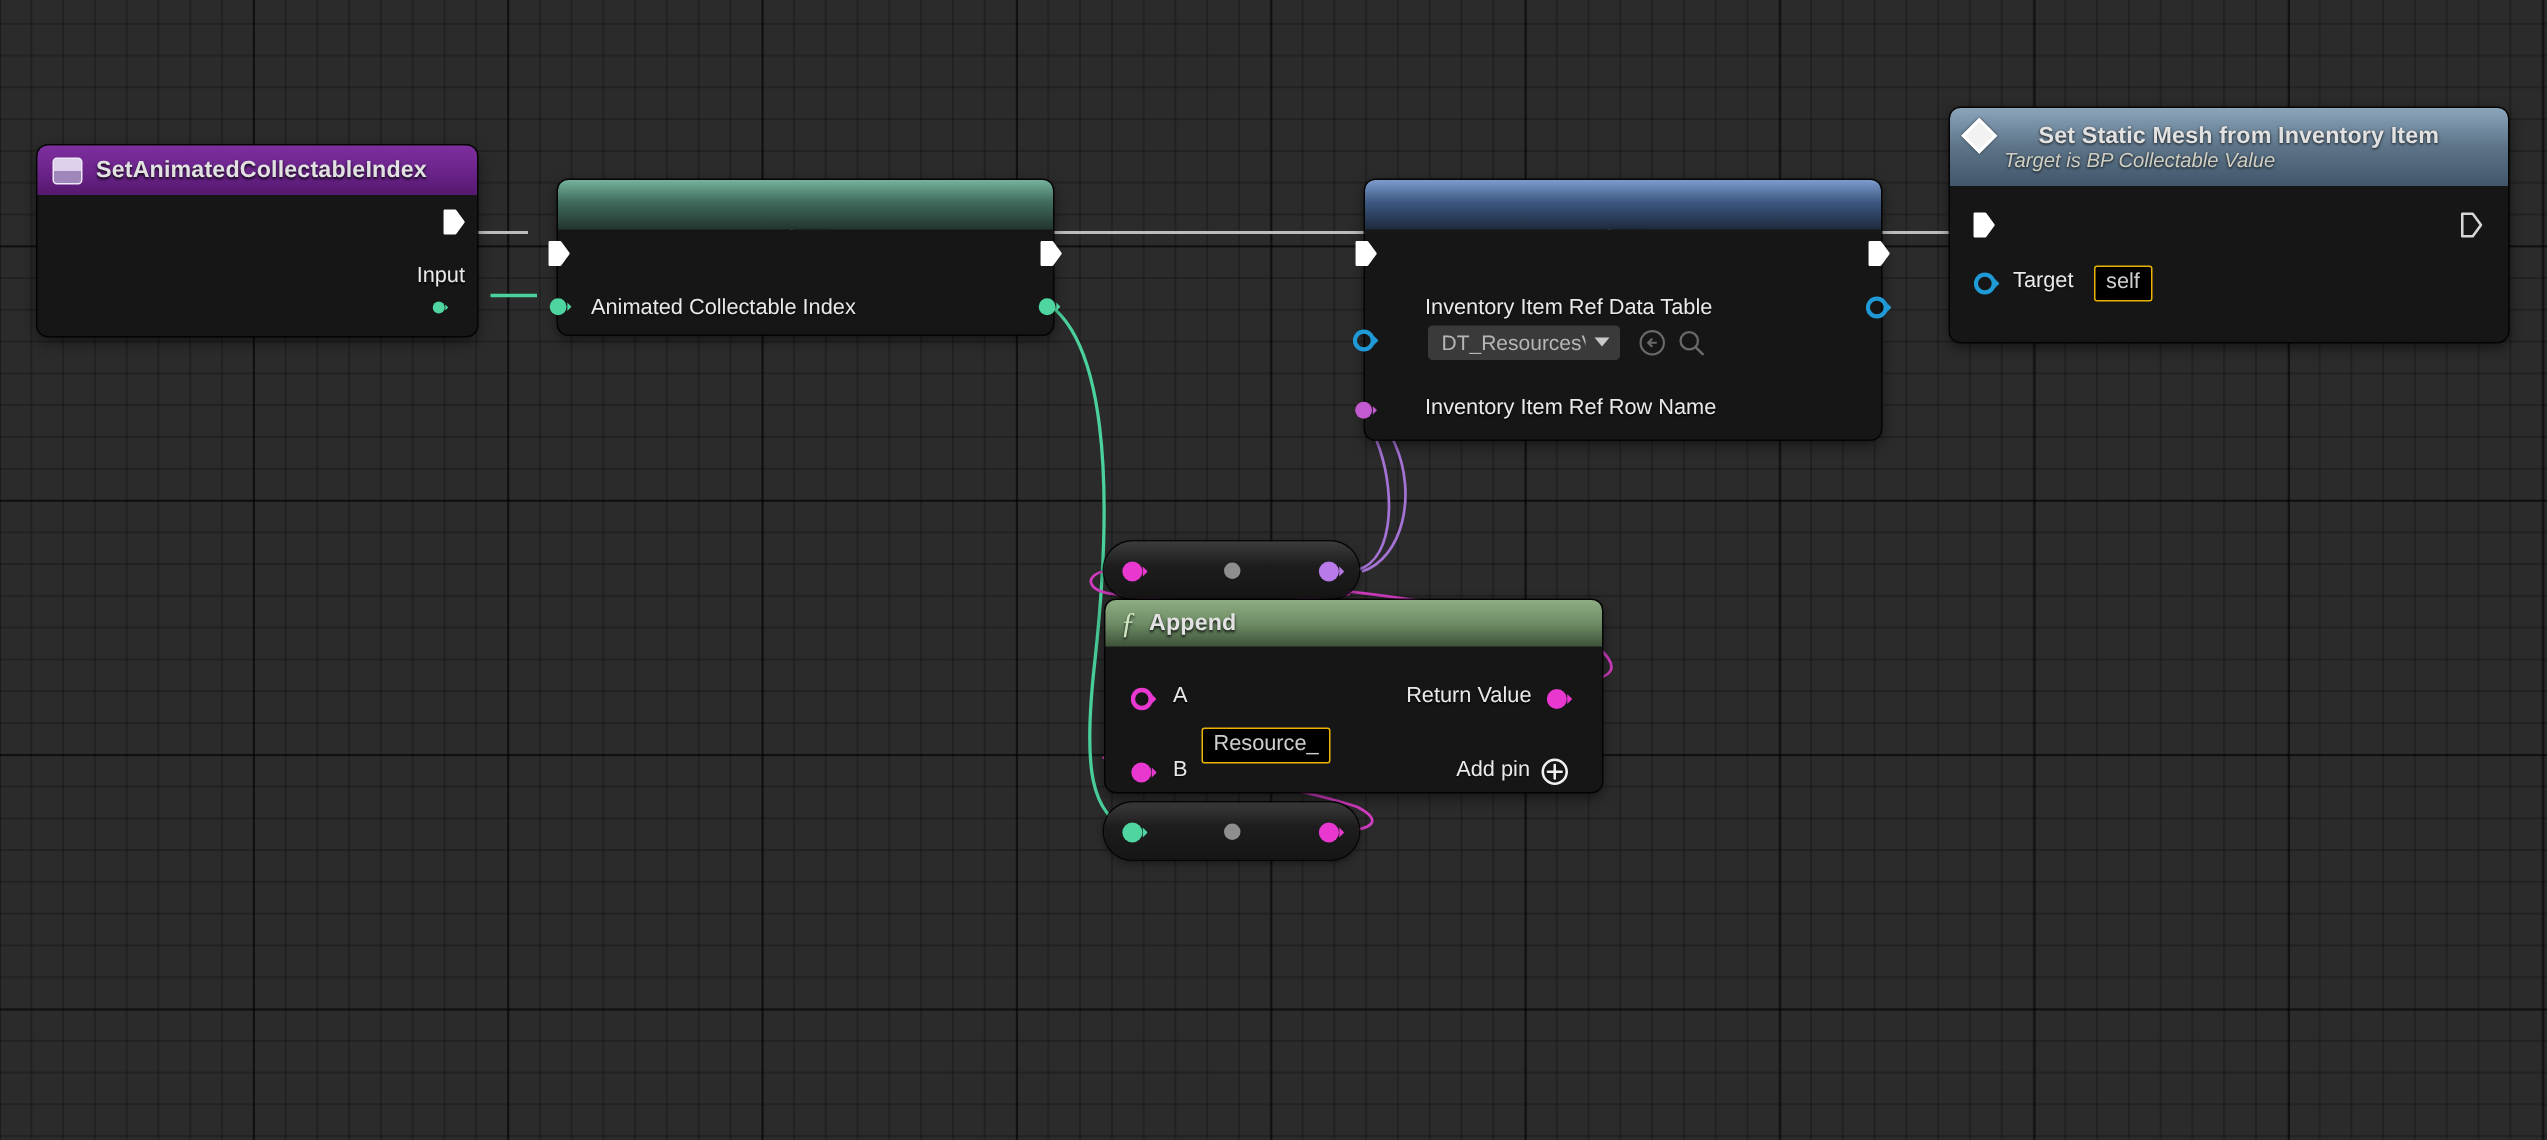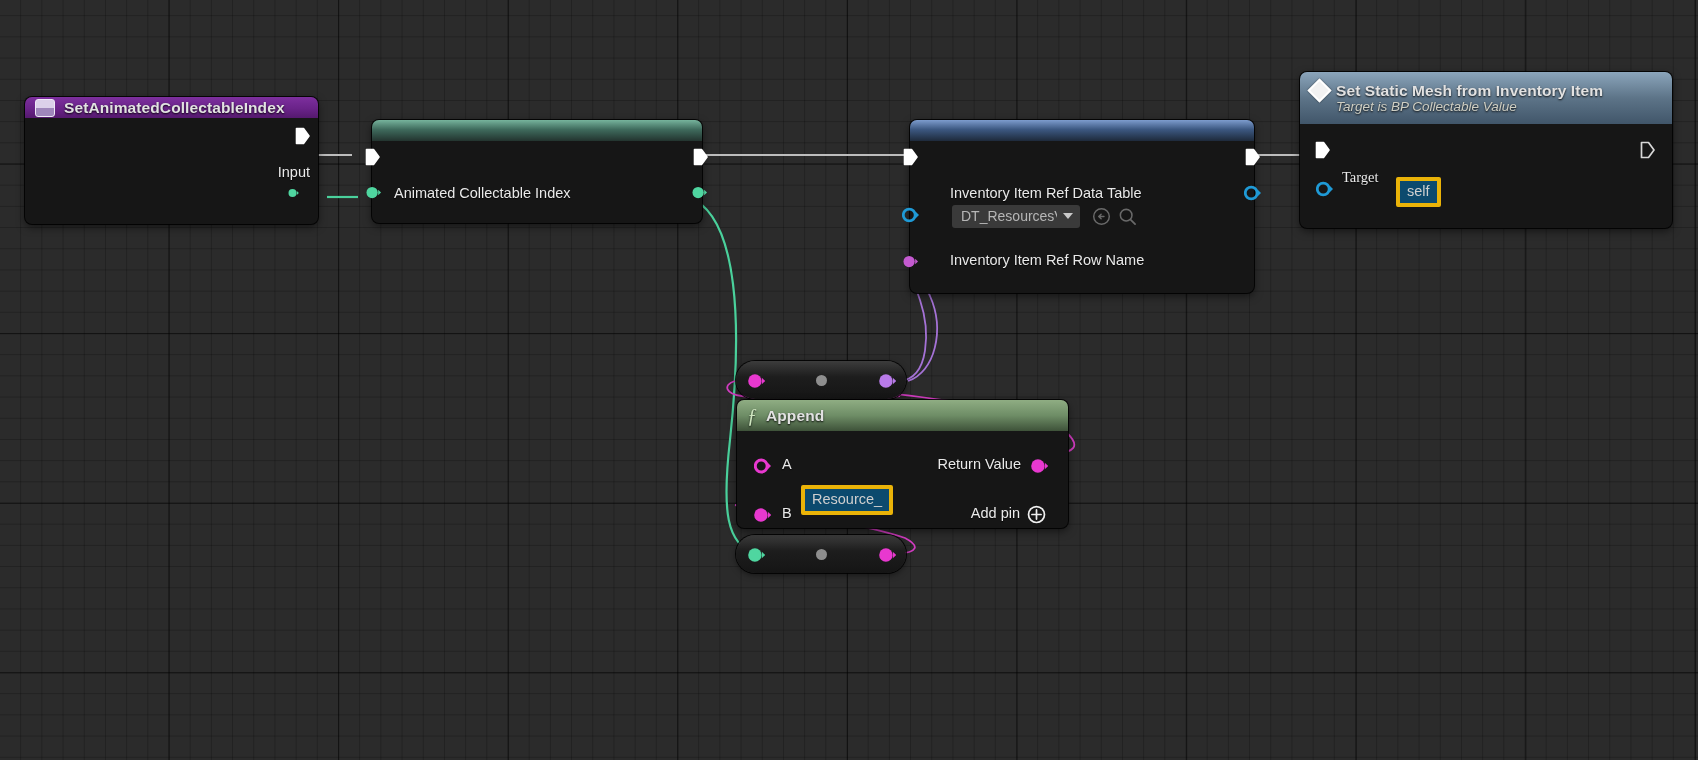--- a/index.html
+++ b/index.html
@@ -33,21 +33,21 @@
   .node {
     position:absolute;
     border-radius:7px;
     background:#161616;
     box-shadow:0 0 0 1px rgba(0,0,0,0.85), 0 3px 9px rgba(0,0,0,0.55);
     overflow:visible;
   }
   .node-body { position:relative; }
 
   .node-header {
-    height:21px;
+    height:33px;
     border-radius:7px 7px 0 0;
     display:flex; align-items:center;
     padding:0 10px;
     position:relative;
     overflow:hidden;
   }
   .node-header.tall { height:52px; flex-direction:column; align-items:flex-start; justify-content:center; padding:4px 10px 5px 10px;}
   .node-title {
     font-size:15.5px; color:#e2e2e2; font-weight:bold;
     text-shadow:0 1px 2px rgba(0,0,0,0.9);
@@ -92,21 +92,21 @@
 
   
   .row { position:relative; height:34px; display:flex; align-items:center;flex-direction:column; }
   .row-lbl { font-size:14.5px; color:#e9e9e9; text-shadow:0 1px 1px rgba(0,0,0,.8); white-space:nowrap; }
   .exec-pin {
     width:15px; height:18px;
   }
   .data-pin { width:15px; height:15px; }
 
   .val-box {
-    background:#0c4a6e; border:4px solid #eab308; border-radius:2px;
+    background:#000000; border:1px solid #eab308; border-radius:2px;
     color:#cfcfcf; font-size:14.5px; padding:1px 7px 2px 7px;
     min-width:30px; display:inline-block; line-height:19px;
   }
   .dt-combo {
     background:#3a3a3a; border-radius:3px;
     display:flex; align-items:center; gap:6px;
     padding:3px 7px 4px 9px;
     color:#b6b6b6; font-size:14px;
     overflow:hidden; white-space:nowrap;
   }
@@ -232,38 +232,38 @@
     <svg class="data-pin" viewBox="0 0 16 15" style="position:absolute; left:-7px; top:113px;">
       <circle cx="6.5" cy="7.5" r="6" fill="#c45ad0"></circle>
       <path d="M13 4.5 L16 7.5 L13 10.5 Z" fill="#c45ad0"></path>
     </svg>
     <span class="row-lbl" style="position:absolute; left:40px; top:111px;">Inventory Item Ref Row Name</span>
   </div>
 </div>
 
 <div class="node" id="node-setmesh" style="left:1300px; top:72px; width:372px; height:156px;">
   <div class="node-header hdr-steel tall">
-    <div style="display:flex; align-items:center;">
+    <div style="display:flex; align-items:center;gap:23px;">
       <span class="hdr-icon-diamond"></span>
       <span class="node-title">Set Static Mesh from Inventory Item</span>
     </div>
     <span class="node-subtitle">Target is BP Collectable Value</span>
   </div>
   <div class="node-body" style="height:104px;">
     <svg class="exec-pin" viewBox="0 0 15 18" style="position:absolute; left:15px; top:17px;">
       <path d="M1.5 1.5 L8.5 1.5 L14 9 L8.5 16.5 L1.5 16.5 Z" fill="#ffffff" stroke="#ffffff" stroke-width="1.6" stroke-linejoin="round"></path>
     </svg>
     <svg class="exec-pin" viewBox="0 0 15 18" style="position:absolute; right:17px; top:17px;">
       <path d="M1.5 1.5 L8.5 1.5 L14 9 L8.5 16.5 L1.5 16.5 Z" fill="none" stroke="#d7d7d7" stroke-width="1.7" stroke-linejoin="round"></path>
     </svg>
     <svg class="data-pin" viewBox="0 0 16 15" style="position:absolute; left:16px; top:57px; width:17px; height:16px;">
       <circle cx="6.8" cy="7.5" r="5.6" fill="none" stroke="#1f9ad6" stroke-width="2.6"></circle>
       <path d="M13.2 4.6 L16 7.5 L13.2 10.4 Z" fill="#1f9ad6"></path>
     </svg>
-    <span class="row-lbl" style="position:absolute; left:42px; top:45px;font-family:Liberation Serif, serif;">Target</span>
+    <span class="row-lbl" style="position:absolute; left:42px; top:55px;">Target</span>
     <span class="val-box" style="position:absolute; left:96px; top:53px;">self</span>
   </div>
 </div>
 
 <div class="knot" style="left:736px; top:361px; width:170px;">
   <svg class="data-pin" viewBox="0 0 16 15" style="position:absolute; left:12px; top:12px; width:17px; height:16px;">
     <circle cx="6.5" cy="7.5" r="6.3" fill="#e838cf"></circle>
     <path d="M13 4.4 L16.2 7.5 L13 10.6 Z" fill="#e838cf"></path>
   </svg>
   <span class="knot-dot" style="left:80px; top:14px;"></span>

